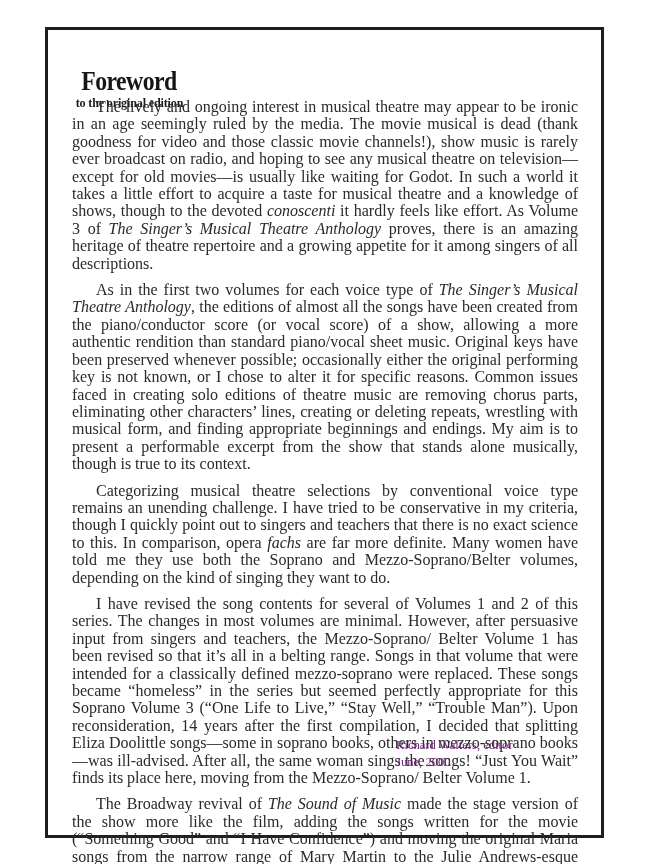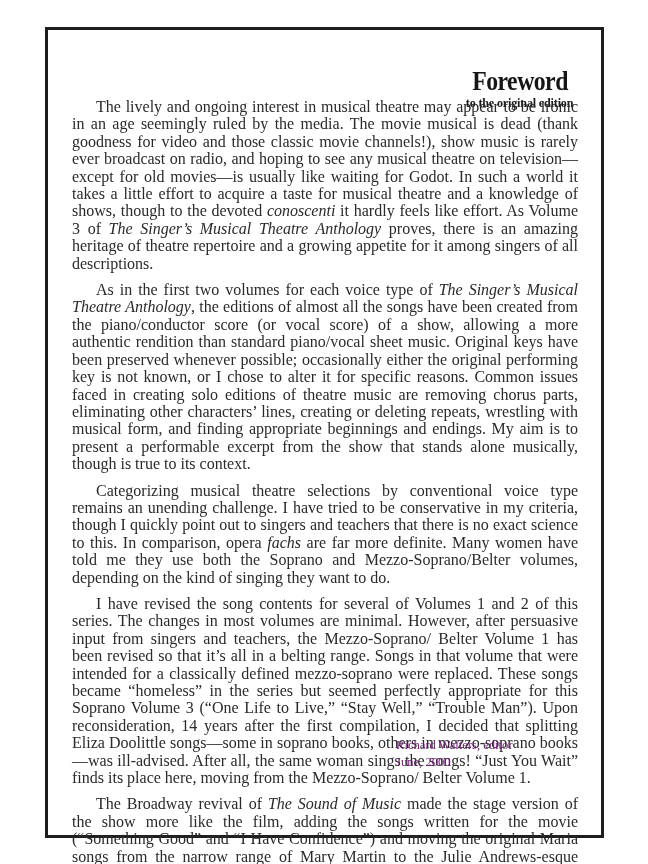--- a/index.html
+++ b/index.html
@@ -22,21 +22,21 @@
       width: 553px;
       height: 805px;
       border: 3px solid #1e1e1e;
       background: #ffffff;
     }
     .heading {
       position: absolute;
       left: 0;
       right: 0;
       top: 38px;
-      text-align: right;
+      text-align: left;
     }
     .title {
       font-family: "Liberation Serif", "DejaVu Serif", serif;
       font-weight: bold;
       font-size: 27px;
       line-height: 27px;
       letter-spacing: -0.6px;
       color: #161616;
       transform: scaleX(0.88);
     }

